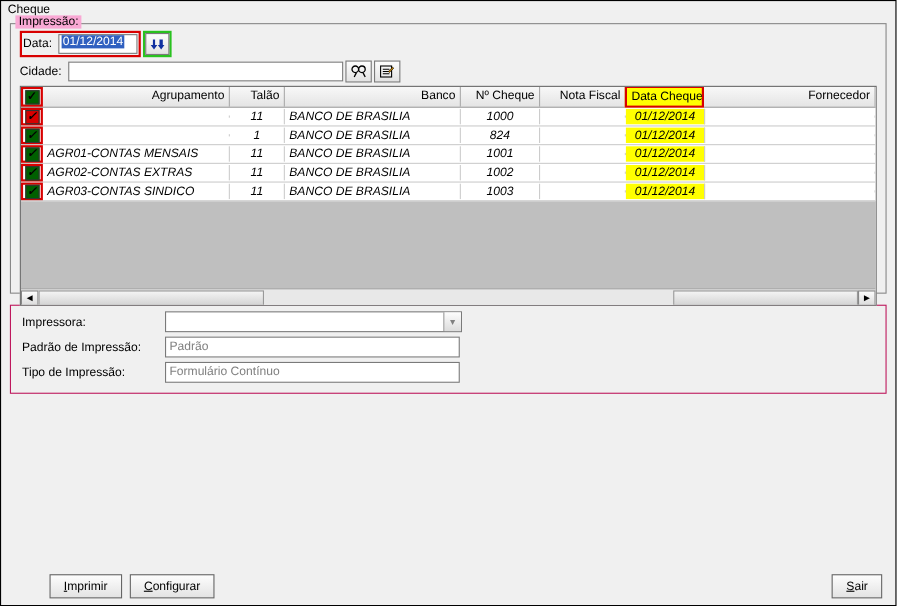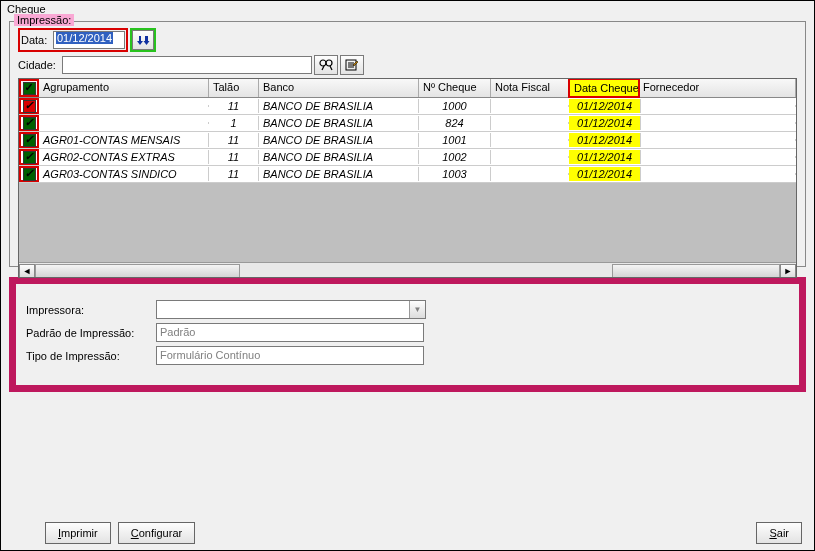--- a/index.html
+++ b/index.html
@@ -113,21 +113,21 @@
   }
   .grid-header {
     display: flex;
     background: linear-gradient(#f8f8f8,#e4e4e4);
     border-bottom: 1px solid #888;
   }
   .grid-header .hcell {
     border-right: 1px solid #aaa;
     padding: 2px 4px;
     font-size: 11px;
-    text-align: left;
+    text-align: right;
     overflow: hidden;
     white-space: nowrap;
   }
   .hcell.yellow {
     background: #ffff00;
     border: 2px solid #d80000;
     margin: -1px;
   }
   .col-agr { width: 170px; text-align: left; }
   .col-talao { width: 50px; }
@@ -231,22 +231,22 @@
   }
   .checkbox-row .box {
     width: 13px;
     height: 13px;
     border: 1px solid #333;
     background: #fff;
     margin-right: 6px;
   }
   .print-opts {
     margin: 10px 8px 4px 8px;
-    border: 7px solid #be185d;
-    padding: 16px 10px;
+    border: 1px solid #be185d;
+    padding: 5px 10px;
   }
   .print-form .row {
     display: flex;
     align-items: center;
     margin-bottom: 4px;
   }
   .print-form .plabel {
     width: 130px;
     font-size: 11px;
   }

